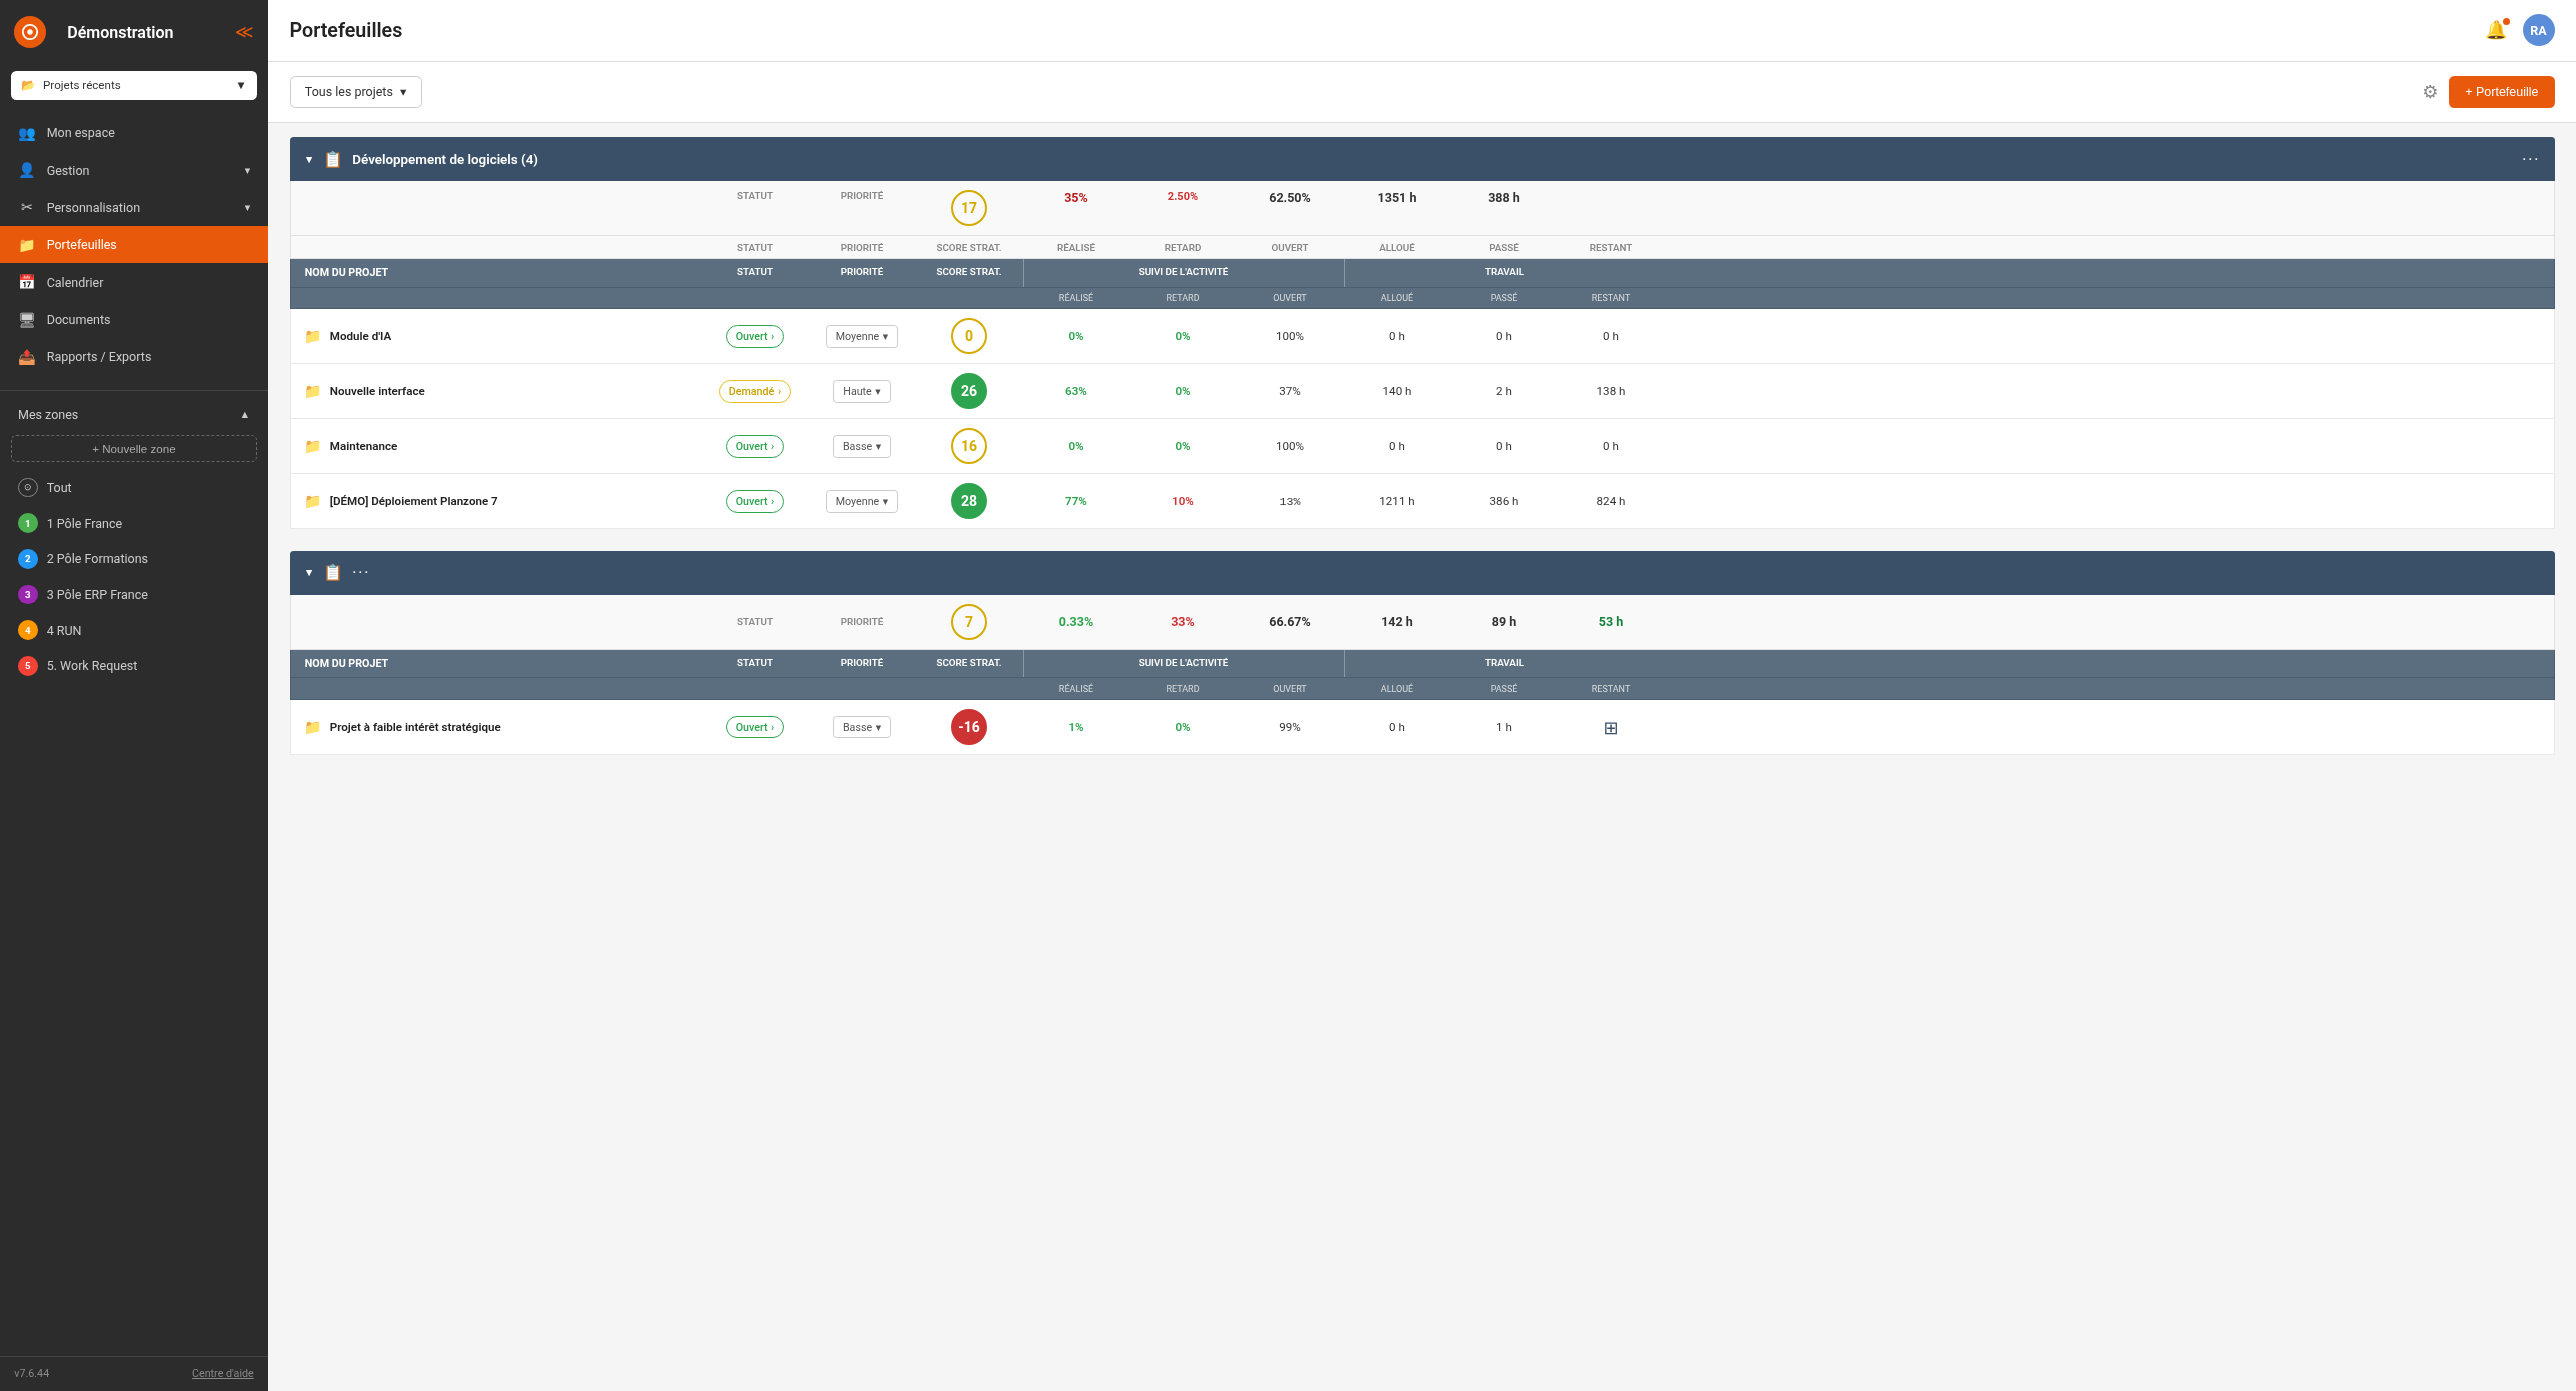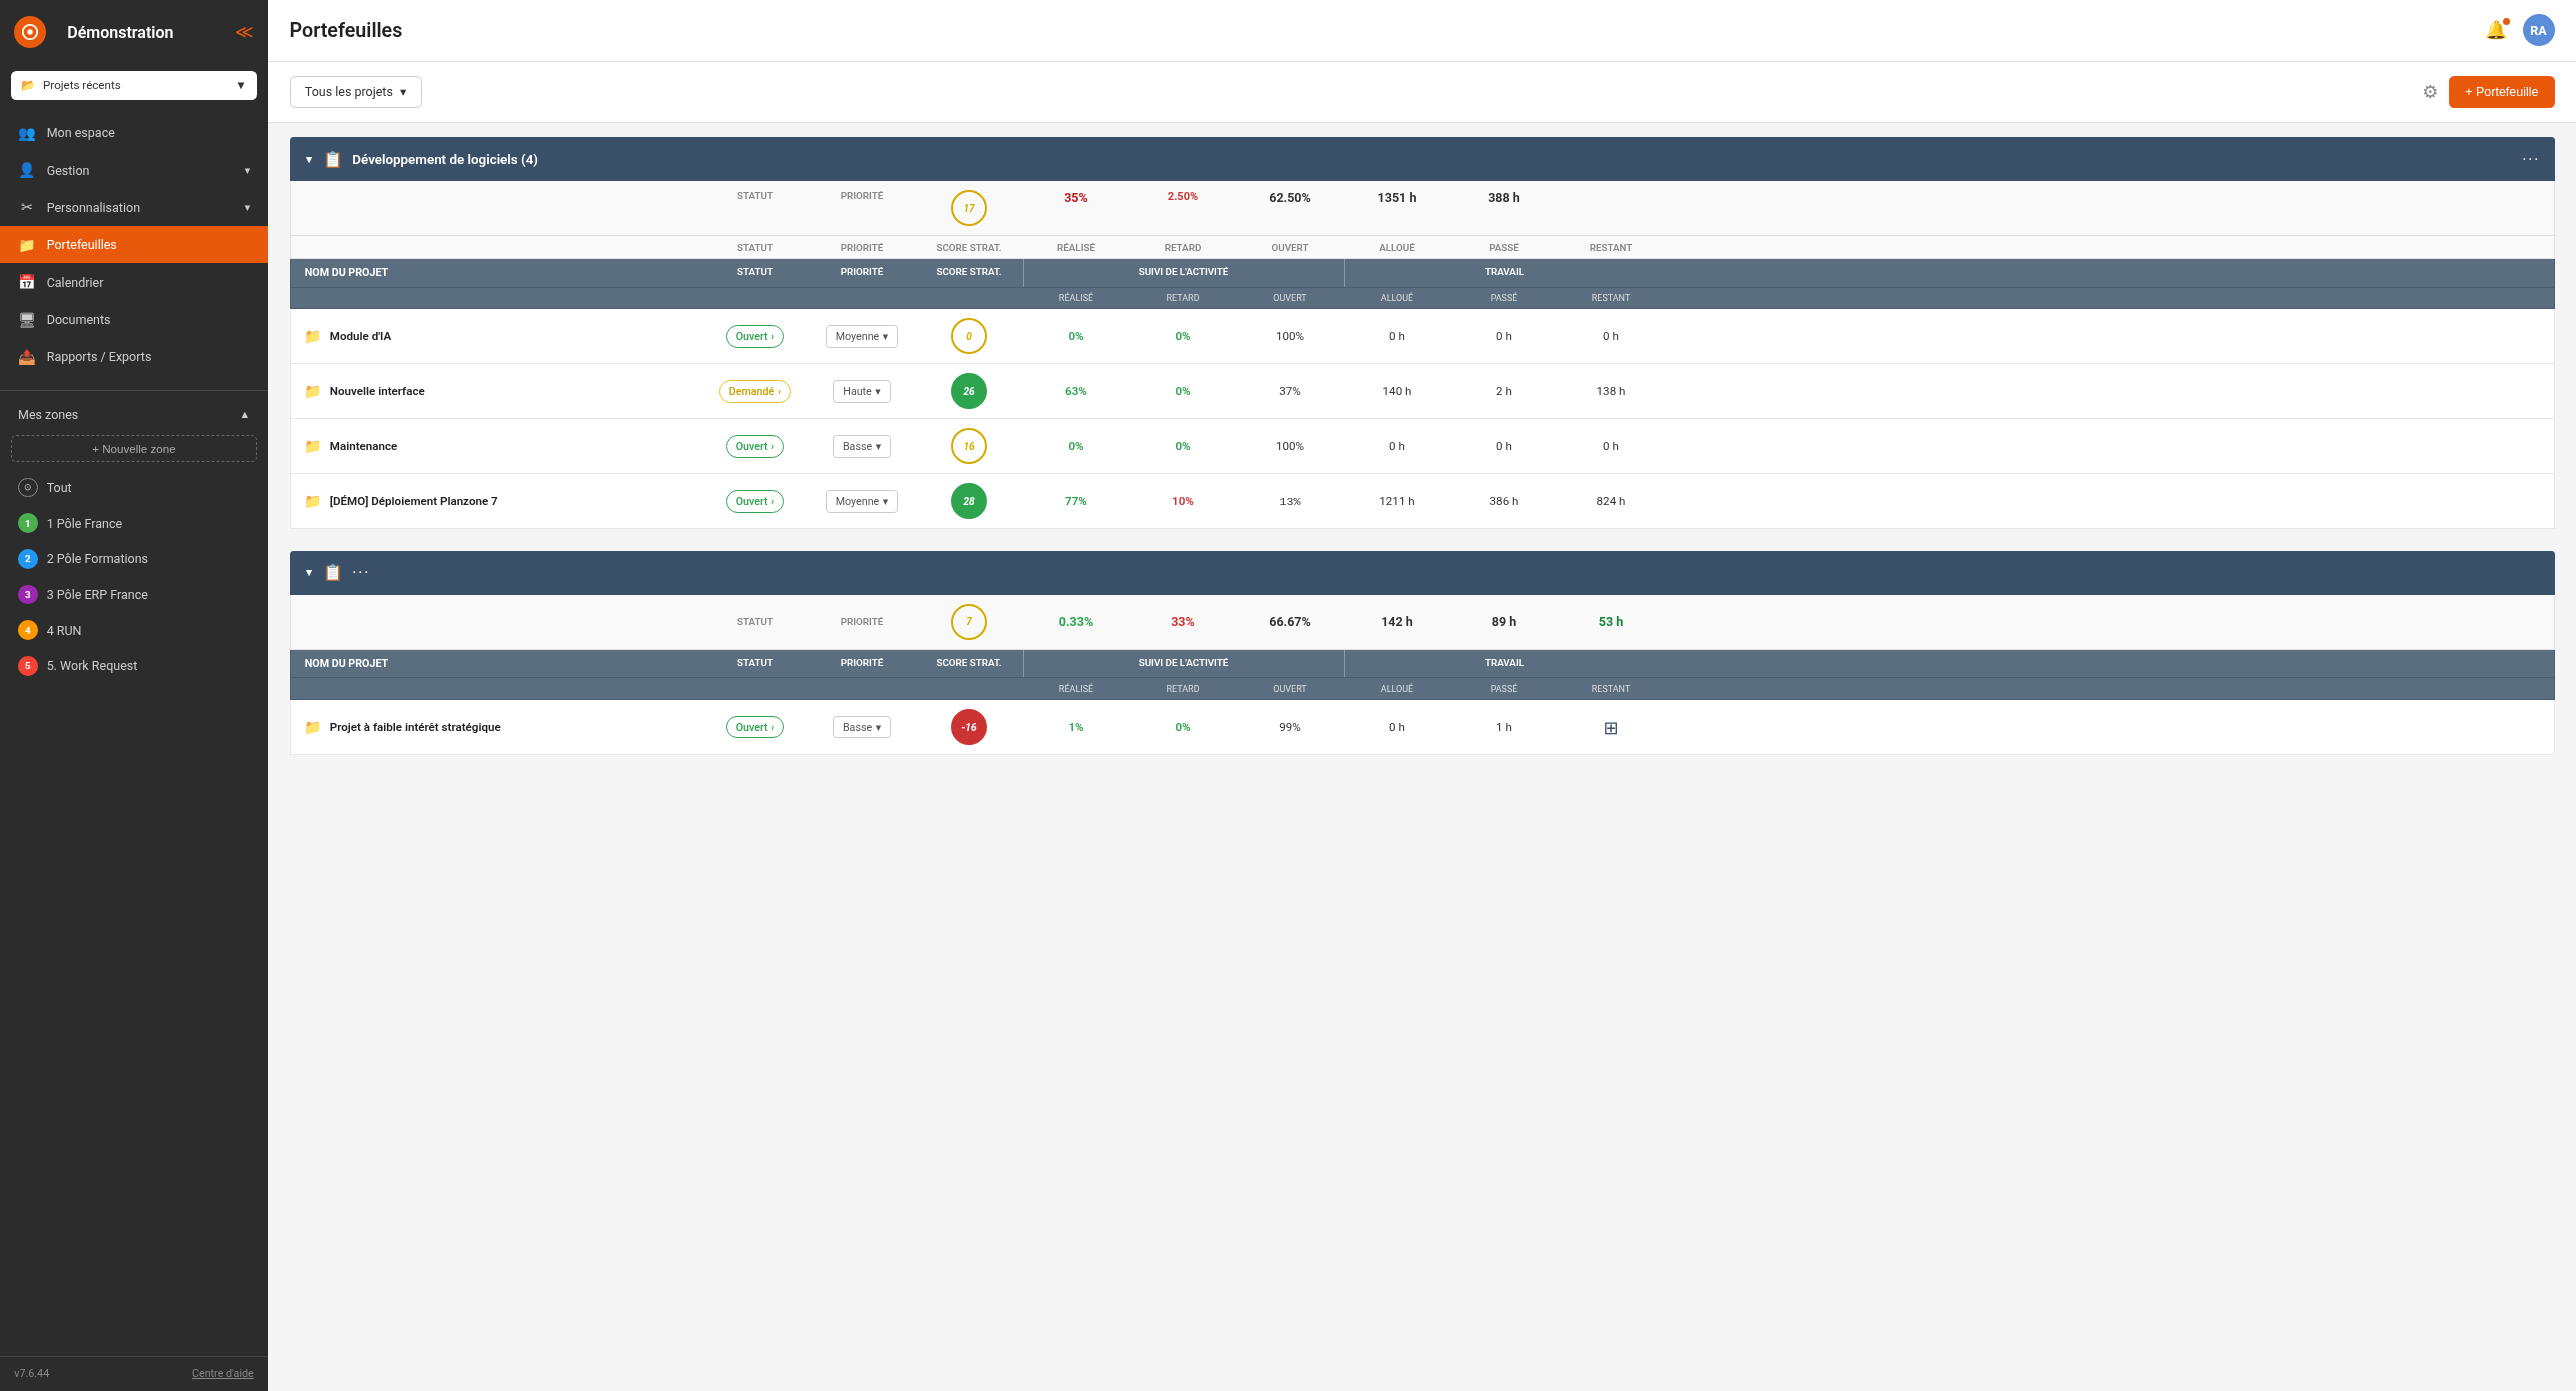--- a/index.html
+++ b/index.html
@@ -369,23 +369,22 @@
     }
 
     .score-circle {
       width: 36px;
       height: 36px;
       border-radius: 50%;
       display: flex;
       align-items: center;
       justify-content: center;
       font-weight: 700;
-      font-size: 10px;
+      font-size: 14px;
       margin: 0 auto;
-      font-style: italic;
     }
 
     .score-yellow { border: 2.7px solid #d4ac00; color: #d4ac00; }
     .score-green { border: 2.7px solid #2ea44f; color: #2ea44f; background: #2ea44f; color: #fff; }
     .score-red { border: 2.7px solid #cc3333; color: #fff; background: #cc3333; }
   </style>
 </head>
 <body>
 
 <div id="sidebar">

